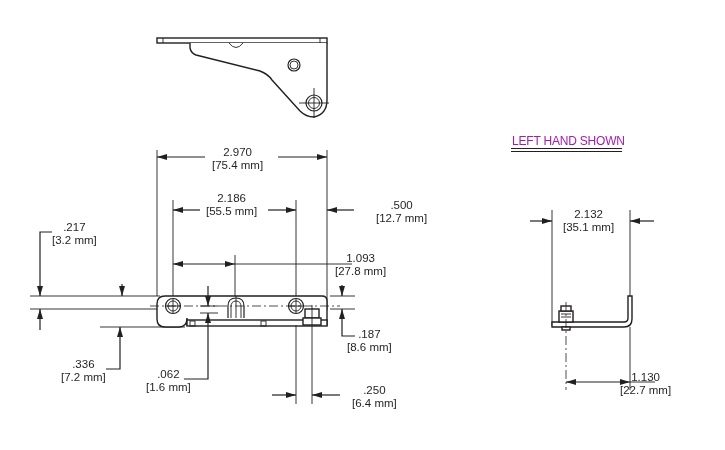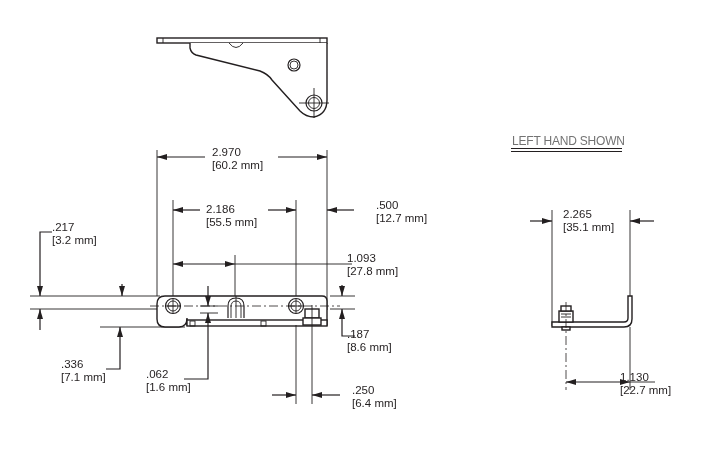--- a/index.html
+++ b/index.html
@@ -4,24 +4,24 @@
 <style>
   html, body { margin: 0; padding: 0; background: #ffffff; }
   body { width: 725px; height: 450px; position: relative; overflow: hidden;
          font-family: "Liberation Sans", sans-serif; color: #231f20; }
   svg { position: absolute; left: 0; top: 0; }
   .ln { stroke: #231f20; stroke-width: 1.2; fill: none; }
   .thin { stroke: #231f20; stroke-width: 0.9; fill: none; }
   .part { stroke: #231f20; stroke-width: 1.4; fill: #ffffff; }
   .cl { stroke: #231f20; stroke-width: 0.8; fill: none; stroke-dasharray: 9 3 2 3; }
   .arrow { fill: #231f20; stroke: none; }
-  .lbl { position: absolute; font-size: 11.5px; line-height: 13px; 
+  .lbl { position: absolute; font-size: 11.5px; line-height: 13px; text-align: center;
          white-space: nowrap; color: #231f20; }
   .lbl span { display: block; }
-  .note { position: absolute; left: 512px; top: 134px; font-size: 12px; color: #737373;
+  .note { position: absolute; left: 512px; top: 134px; font-size: 12px; color: #a21caf;
           letter-spacing: -0.2px; }
   .note-rule { position: absolute; left: 511px; width: 111px; height: 1px; background: #231f20; }
 </style>
 </head>
 <body>
 
 <svg width="725" height="450" viewBox="0 0 725 450">
   <defs>
     <marker id="ah" viewBox="0 0 10 6" refX="10" refY="3" markerWidth="10" markerHeight="6" orient="auto-start-reverse" markerUnits="userSpaceOnUse">
       <path d="M0,0 L10,3 L0,6 z" class="arrow"></path>
@@ -131,54 +131,54 @@
     <line x1="630" y1="382" x2="655" y2="382" class="thin"></line>
   </g>
 </svg>
 
 <div class="note">LEFT HAND SHOWN</div>
 <div class="note-rule" style="top:148px"></div>
 <div class="note-rule" style="top:151px"></div>
 
 <div class="lbl" style="left:212px; top:146px">
   <span>2.970</span>
-    <span>[60.2 mm]</span>
+    <span>[75.4 mm]</span>
 </div>
-<div class="lbl" style="left:206px; top:203px">
+<div class="lbl" style="left:206px; top:192px">
   <span>2.186</span>
     <span>[55.5 mm]</span>
 </div>
 <div class="lbl" style="left:376px; top:199px">
   <span>.500</span>
     <span>[12.7 mm]</span>
 </div>
-<div class="lbl" style="left:347px; top:252px">
+<div class="lbl" style="left:335px; top:252px">
   <span>1.093</span>
     <span>[27.8 mm]</span>
 </div>
 <div class="lbl" style="left:52px; top:221px">
   <span>.217</span>
     <span>[3.2 mm]</span>
 </div>
 <div class="lbl" style="left:61px; top:358px">
   <span>.336</span>
-    <span>[7.1 mm]</span>
+    <span>[7.2 mm]</span>
 </div>
 <div class="lbl" style="left:146px; top:368px">
   <span>.062</span>
     <span>[1.6 mm]</span>
 </div>
 <div class="lbl" style="left:347px; top:328px">
   <span>.187</span>
     <span>[8.6 mm]</span>
 </div>
 <div class="lbl" style="left:352px; top:384px">
   <span>.250</span>
     <span>[6.4 mm]</span>
 </div>
 <div class="lbl" style="left:563px; top:208px">
-  <span>2.265</span>
+  <span>2.132</span>
     <span>[35.1 mm]</span>
 </div>
 <div class="lbl" style="left:620px; top:371px">
   <span>1.130</span>
     <span>[22.7 mm]</span>
 </div>
 
 </body></html>

